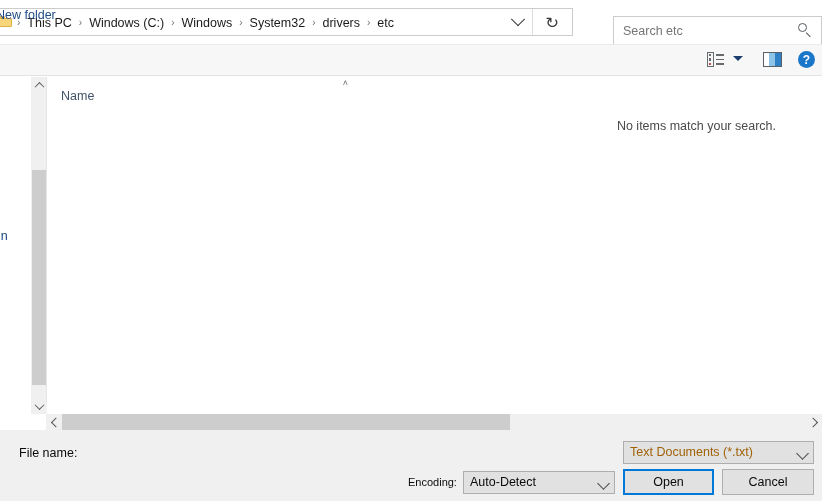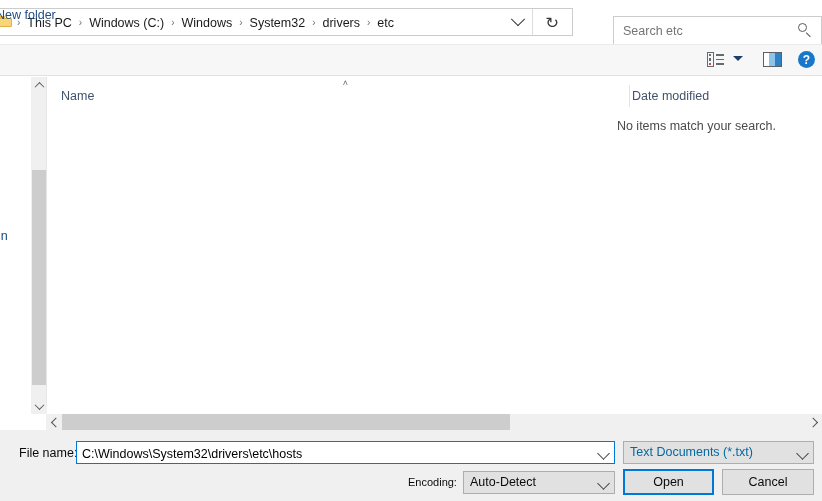--- a/index.html
+++ b/index.html
@@ -417,21 +417,21 @@
     background: #e1e1e1;
     border: 1px solid #adadad;
     box-sizing: border-box;
   }
   .filter-combo .txt {
     position: absolute;
     left: 6px; top: 0;
     height: 29px;
     line-height: 21px;
     font-size: 12.5px;
-    color: #0369a1;
+    color: #a16207;
     white-space: nowrap;
   }
 
   .lbl-encoding {
     position: absolute;
     left: 408px; top: 476px;
     font-size: 11px;
     color: #0a0a0a;
   }
   .encoding-combo {
@@ -559,44 +559,39 @@
     <div class="arrow-dn">
         <span class="sb-chev dn"></span>
       </div>
   </div>
 
   <div class="filelist">
     <div class="sort-caret">˄</div>
 
     <div class="col-headers">
       <div class="col-name">Name</div>
-      <div class="col-date">Date modified</div>
     </div>
 
     <div class="empty-msg">No items match your search.</div>
   </div>
 
   <div class="hscroll">
     <div class="arrow-left">
         <span class="hs-chev lf"></span>
       </div>
     <div class="hthumb"></div>
     <div class="arrow-right">
         <span class="hs-chev rt"></span>
       </div>
   </div>
 
   <div class="bottom-pane"></div>
 
   <div class="lbl-filename">File name:</div>
 
-  <div class="filename-combo">
-    <input type="text" value="C:\Windows\System32\drivers\etc\hosts" style="">
-    <span class="combo-caret"></span>
-  </div>
 
   <div class="filter-combo">
     <span class="txt">Text Documents (*.txt)</span>
     <span class="combo-caret"></span>
   </div>
 
   <div class="lbl-encoding">Encoding:</div>
 
   <div class="encoding-combo">
     <span class="txt">Auto-Detect</span>

